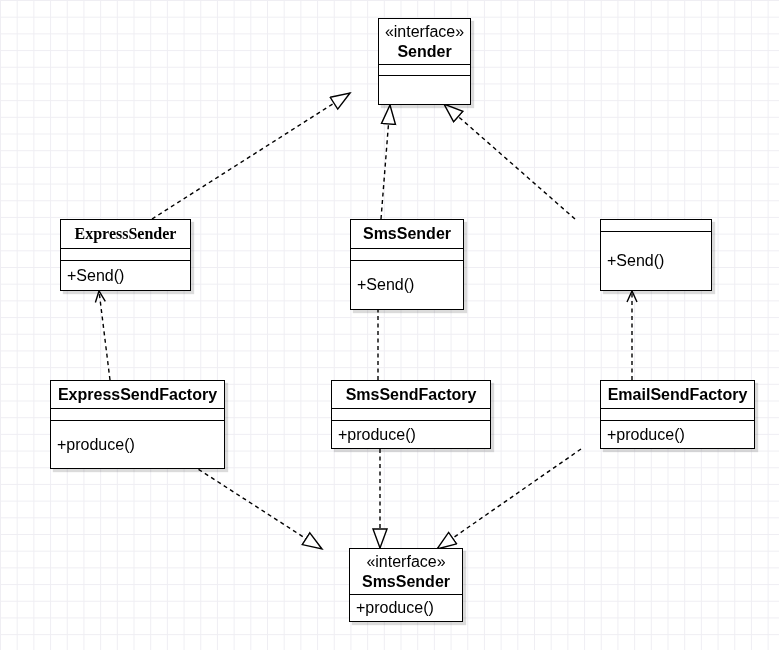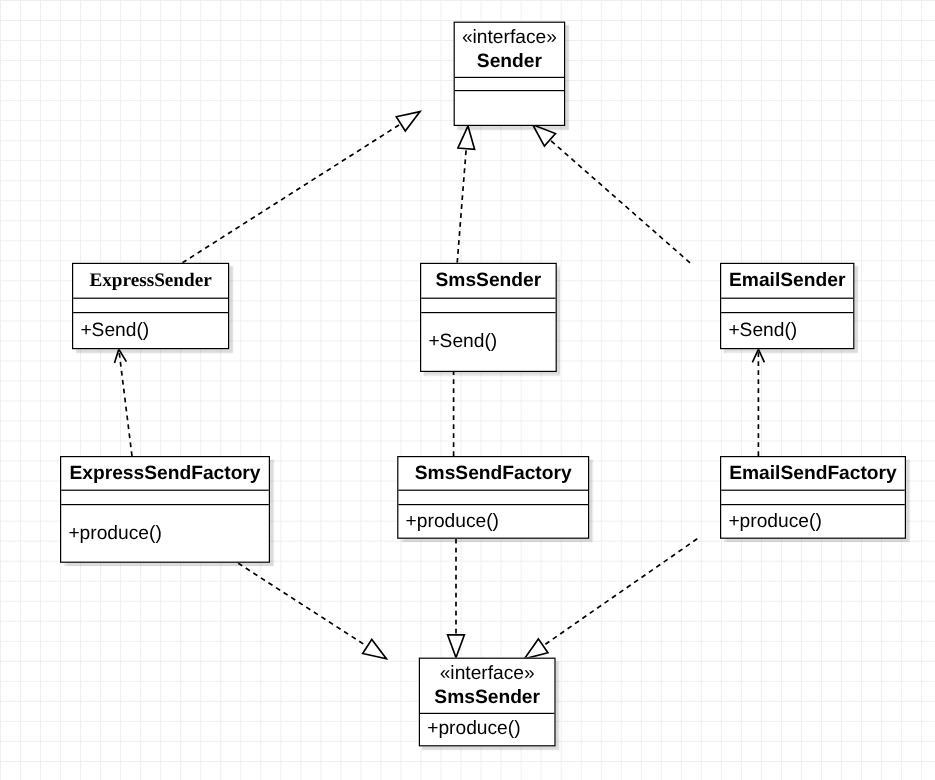--- a/index.html
+++ b/index.html
@@ -113,23 +113,20 @@
     <div class="hd" style="height:28px;">
       <div>SmsSender</div>
     </div>
     <div class="attrs" style="height:11px;"></div>
     <div class="mets">
       <span>+Send()</span>
     </div>
   </div>
 
   <div class="uml-box" style="left:572px; top:219px; width:112px; height:72px;">
-    <div class="hd" style="height:28px;">
-      <div>EmailSender</div>
-    </div>
     <div class="attrs" style="height:11px;"></div>
     <div class="mets">
       <span>+Send()</span>
     </div>
   </div>
 
   <div class="uml-box" style="left:22px; top:380px; width:175px; height:89px;">
     <div class="hd" style="height:27px;">
       <div>ExpressSendFactory</div>
     </div>

